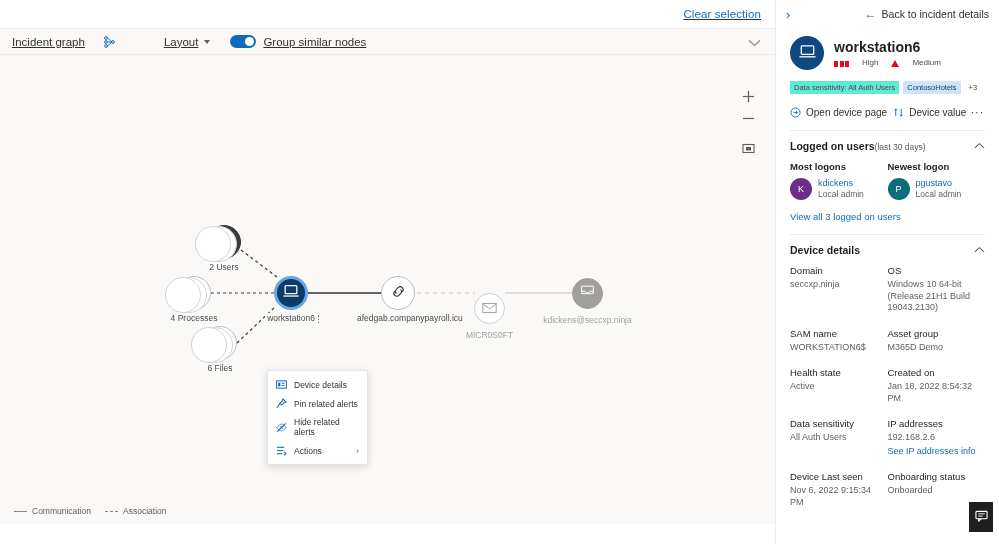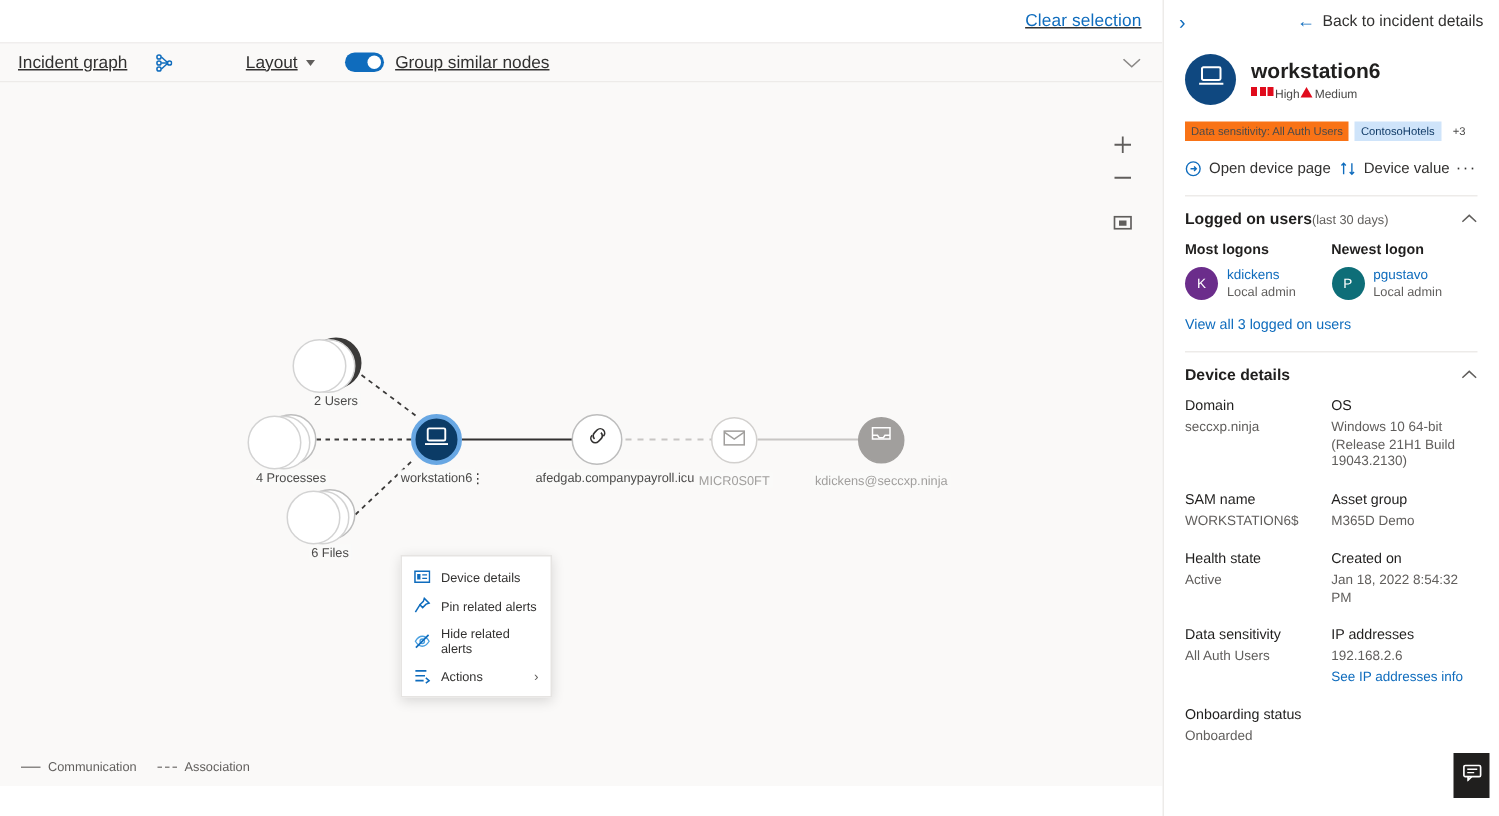--- a/index.html
+++ b/index.html
@@ -130,31 +130,31 @@
   .arrow-left { color: #0f6cbd; font-size: 12px; line-height: 1; }
 
   #rp-body { padding: 0 14px; }
 
   #dev-head { display: flex; align-items: center; gap: 10px; margin-top: 8px; }
   #dev-avatar {
     width: 34px; height: 34px; border-radius: 50%; background: #0f4880;
     display: flex; align-items: center; justify-content: center; flex: 0 0 34px;
   }
   #dev-name { font-size: 14px; font-weight: bold; color: #201f1e; line-height: 16px; }
-  #dev-sev { display: flex; align-items: flex-start; gap: 1px; margin-top: 3px; }
+  #dev-sev { display: flex; align-items: flex-end; gap: 13px; margin-top: 3px; }
   .sev-bars { display: flex; gap: 1.5px; }
   .sev-bars i { display: block; width: 4px; height: 6px; background: #e00b1c; }
   .sev-txt { font-size: 8px; color: #4b4a49; }
   .warn-tri {
     width: 0; height: 0; border-left: 4px solid transparent; border-right: 4px solid transparent;
     border-bottom: 7px solid #e00b1c;
   }
 
   #tags { display: flex; align-items: center; gap: 4px; margin-top: 11px; }
-  .tag { font-size: 7.5px; padding: 2px 4px; background: #f97316; color: #4b4a49; white-space: nowrap; }
+  .tag { font-size: 7.5px; padding: 2px 4px; background: #5eead4; color: #4b4a49; white-space: nowrap; }
   .tag.blue { background: #cfe4fa; color: #103a66; }
   .tag.more { background: transparent; color: #4b4a49; }
 
   #cmdbar { display: flex; align-items: center; gap: 6px; margin-top: 12px; }
   #cmdbar .cmd { display: flex; align-items: center; gap: 5px; cursor: pointer; font-size: 10px; color: #323130; }
   .ci { color: #0f6cbd; display: flex; align-items: center; }
   #cmd-more { color: #323130; font-size: 11px; letter-spacing: 1px; cursor: pointer; margin-left: -2px; }
 
   .sect-div { border-top: 1px solid #edebe9; margin-top: 12px; }
   .sect-head { display: flex; align-items: baseline; padding: 9px 0 0 0; cursor: pointer; }
@@ -335,21 +335,21 @@
           <span>
             <svg width="17" height="15" viewBox="0 0 20 16">
               <path d="M7.5 10.5 A3.4 3.4 0 0 1 7.5 5.5 L9.5 3.5 A3.4 3.4 0 0 1 14.4 8.4" fill="none" stroke="#323130" stroke-width="1.3"></path>
               <path d="M12.5 5.5 A3.4 3.4 0 0 1 12.5 10.5 L10.5 12.5 A3.4 3.4 0 0 1 5.6 7.6" fill="none" stroke="#323130" stroke-width="1.3"></path>
             </svg>
           </span>
         </div>
         <span class="nlabel wrap">afedgab.companypayroll.icu</span>
       </div>
 
-      <div class="node" style="left:474px; top:223px;">
+      <div class="node" style="left:474px; top:238px;">
         <div class="ncircle" style="width:31px;height:31px;border-color:#d2d0ce;">
           <span>
             <svg width="15" height="12" viewBox="0 0 18 13">
                 <rect x="1" y="1" width="16" height="11" fill="none" stroke="#a19f9d" stroke-width="1.2"></rect>
                 <path d="M1 1.8 L9 7.4 L17 1.8" fill="none" stroke="#a19f9d" stroke-width="1.2"></path>
               </svg>
           </span>
         </div>
         <span class="nlabel" style="color:#a19f9d;">MICR0S0FT</span>
       </div>
@@ -563,20 +563,24 @@
         <div class="dd-cell">
           <div class="dd-k">Data sensitivity</div>
           <div class="dd-v">All Auth Users</div>
         </div>
         <div class="dd-cell">
           <div class="dd-k">IP addresses</div>
           <div class="dd-v">192.168.2.6</div>
           <div class="dd-v" style="color:#0f6cbd;"><span>See IP addresses info</span></div>
         </div>
         <div class="dd-cell">
+          <div class="dd-k">Device Last seen</div>
+          <div class="dd-v">Nov 6, 2022 9:15:34 PM</div>
+        </div>
+        <div class="dd-cell">
           <div class="dd-k">Onboarding status</div>
           <div class="dd-v">Onboarded</div>
         </div>
       </div>
 
     </div>
 
     <div id="feedback-btn">
       <span>
         <svg width="13" height="13" viewBox="0 0 14 14">

